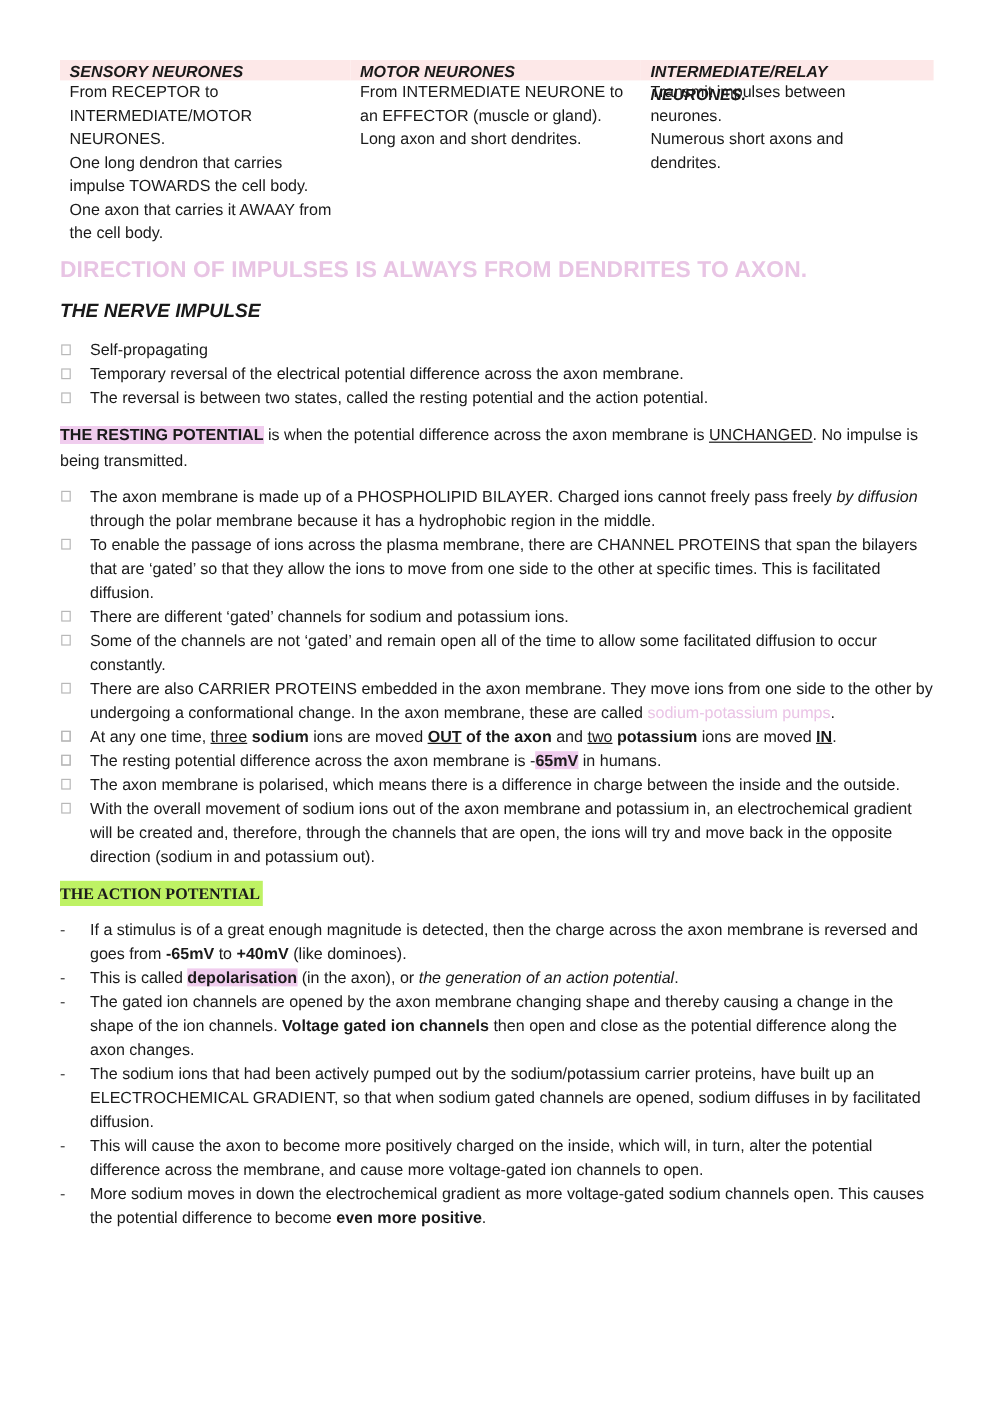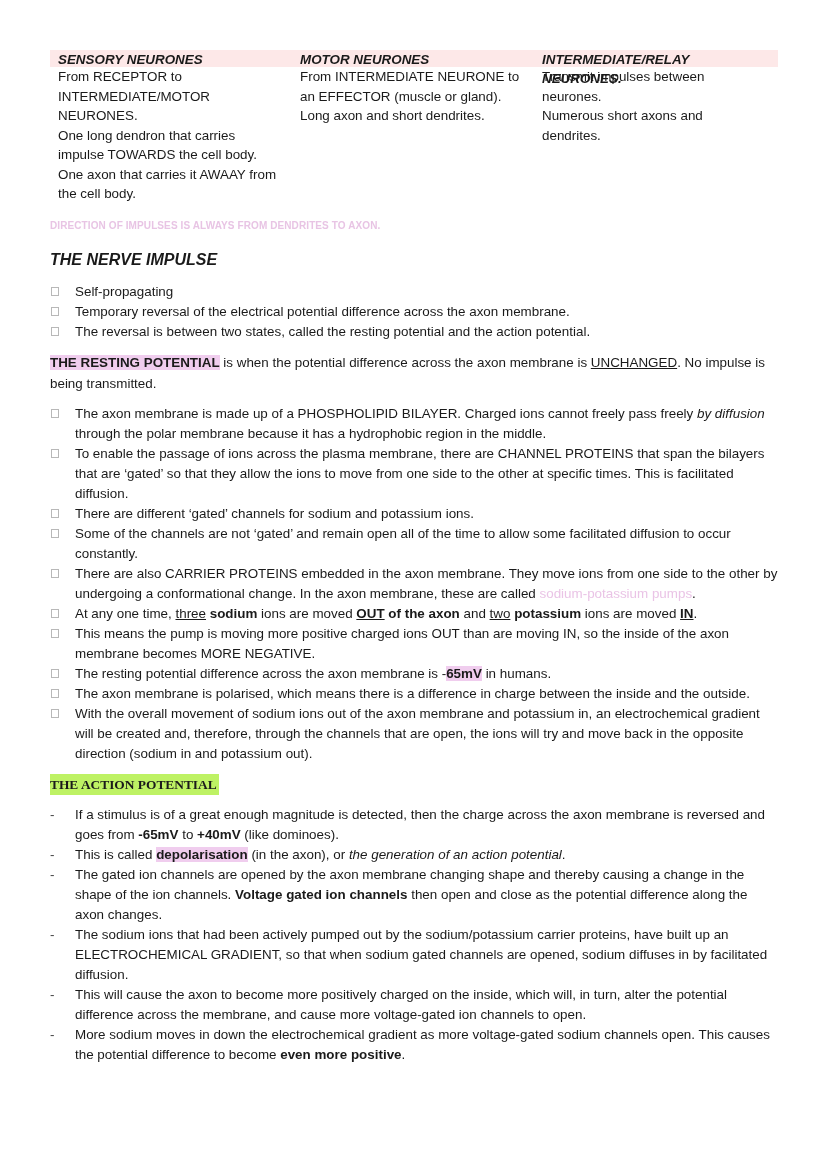--- a/index.html
+++ b/index.html
@@ -17,21 +17,21 @@
   .ntable .th {
     background: #fde8e8;
     font-weight: bold; font-style: italic;
     padding: 0 8px; height: 17px; line-height: 19px;
     font-size: 13.4px;
   }
   .ntable .td { padding: 0 8px; }
   .ntable .td div { line-height: 19.5px; }
 
   .pink-note {
-    color: #e8c4e4; font-weight: bold; font-size: 10px;
+    color: #e8c4e4; font-weight: bold; font-size: 19px;
     margin-top: 12px; letter-spacing: 0.1px;
   }
   .section-title {
     font-weight: bold; font-style: italic; font-size: 16px;
     margin-top: 14px; margin-bottom: 12px;
   }
   ul.boxlist { list-style: none; margin: 0; padding: 0; }
   ul.boxlist li { position: relative; padding-left: 25px; line-height: 20px; }
   ul.boxlist li .mark {
     position: absolute; left: 1px; top: 5px; width: 8px; height: 9px;
@@ -98,21 +98,21 @@
   <div class="gap"></div>
 
   <ul class="boxlist">
     <li><span class="mark"></span><span>The axon membrane is made up of a PHOSPHOLIPID BILAYER. Charged ions cannot freely pass freely </span><span class="i">by diffusion</span><span> through the polar membrane because it has a hydrophobic region in the middle.</span></li>
     <li><span class="mark"></span><span>To enable the passage of ions across the plasma membrane, there are CHANNEL PROTEINS that span the bilayers that are ‘gated’ so that they allow the ions to move from one side to the other at specific times. This is facilitated diffusion.</span></li>
     <li><span class="mark"></span><span>There are different ‘gated’ channels for sodium and potassium ions.</span></li>
     <li><span class="mark"></span><span>Some of the channels are not ‘gated’ and remain open all of the time to allow some facilitated diffusion to occur constantly.</span></li>
     <li><span class="mark"></span><span>There are also CARRIER PROTEINS embedded in the axon membrane. They move ions from one side to the other by undergoing a conformational change. In the axon membrane, these are called </span><span class="pinktext">sodium-potassium pumps</span><span>.</span></li>
     <li><span class="mark"></span></li>
     <li><span class="mark"></span><span>At any one time, </span><span class="u">three</span><span class="b"> sodium</span><span> ions are moved </span><span class="b u">OUT</span><span class="b"> of the axon</span><span> and </span><span class="u">two</span><span class="b"> potassium</span><span> ions are moved </span><span class="b u">IN</span><span>.</span></li>
-    <li><span class="mark"></span><span>This means the pump is moving more positive charged ions OUT than are moving IN, so the inside of the axon membrane becomes MORE NEGATIVE.</span></li>
+    <li><span class="mark"></span></li>
     <li><span class="mark"></span><span>The resting potential difference across the axon membrane is -</span><span class="hl">65mV</span><span> in humans.</span></li>
     <li><span class="mark"></span><span>The axon membrane is polarised, which means there is a difference in charge between the inside and the outside.</span></li>
     <li><span class="mark"></span><span>With the overall movement of sodium ions out of the axon membrane and potassium in, an electrochemical gradient will be created and, therefore, through the channels that are open, the ions will try and move back in the opposite direction (sodium in and potassium out).</span></li>
   </ul>
 
   <div class="para" style="margin-top:10px;">
     <span class="heading-hl">THE ACTION POTENTIAL</span>
   </div>
 
   <div class="gap"></div>

